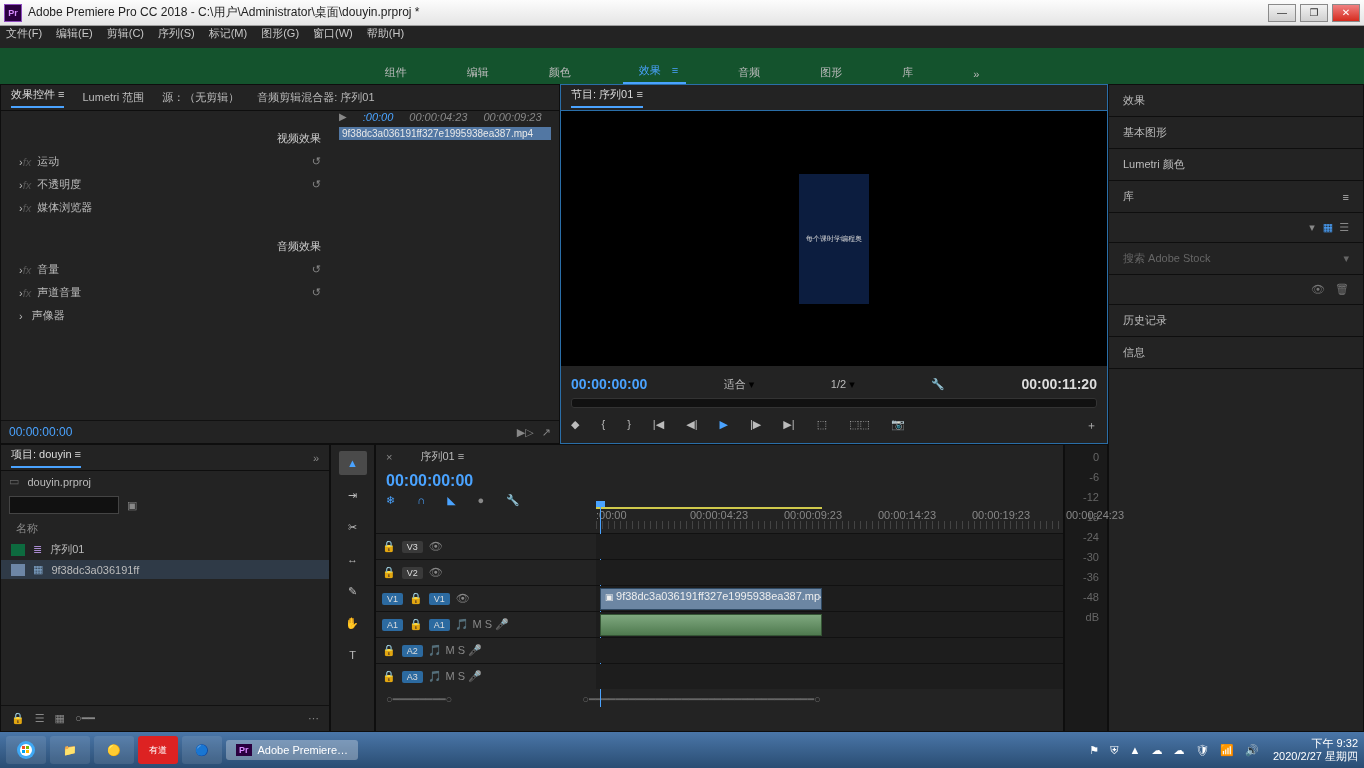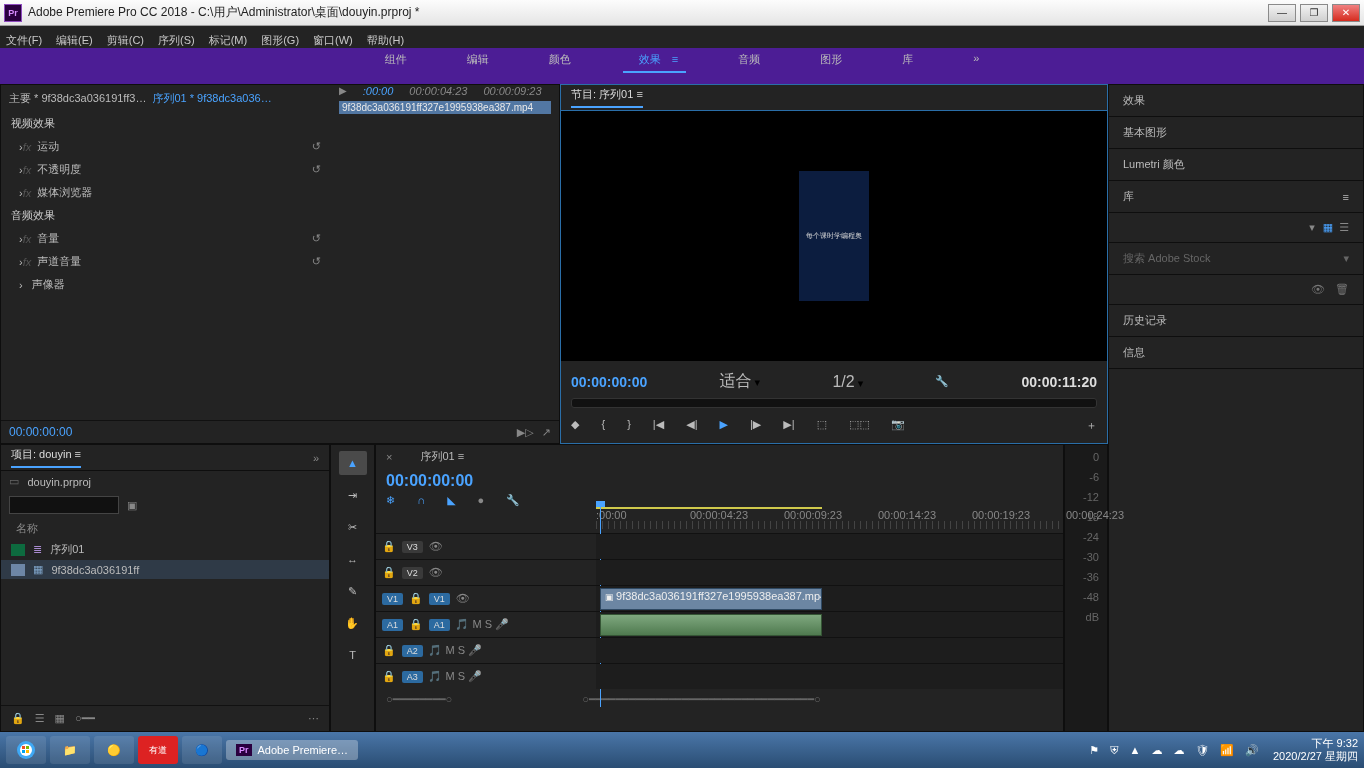--- a/index.html
+++ b/index.html
@@ -3,51 +3,51 @@
 <meta charset="utf-8">
 <style>
 * { margin: 0; padding: 0; box-sizing: border-box; font-family: "Segoe UI", Tahoma, sans-serif; font-size: 11px; user-select: none; }
 body { width: 1364px; height: 768px; background: #232323; overflow: hidden; }
 .titlebar { height: 26px; background: linear-gradient(#fcfcfc,#e5e5e5); display: flex; align-items: center; padding: 0 4px; border-bottom: 1px solid #9f9f9f; }
 .titlebar .pr-icon { width: 18px; height: 18px; background: #2a003f; color: #d88cff; font-weight: bold; font-size: 9px; display: flex; align-items: center; justify-content: center; border: 1px solid #8e4bbf; margin-right: 6px; }
 .titlebar .title { flex: 1; color: #222; font-size: 12px; }
 .winbtns { display: flex; gap: 4px; }
 .winbtn { width: 28px; height: 18px; background: linear-gradient(#f2f2f2,#d0d0d0); border: 1px solid #8a8a8a; display: flex; align-items: center; justify-content: center; font-size: 10px; color: #333; }
 .winbtn.close { background: linear-gradient(#f08080,#d52b1e); color: #fff; }
-.menubar { height: 22px; background: #232323; display: flex; align-items: flex-end; padding: 0 6px; }
+.menubar { height: 22px; background: #232323; display: flex; align-items: flex-start; padding: 0 6px; }
 .menubar span { color: #c8c8c8; margin-right: 14px; cursor: pointer; }
-.workspace-bar { height: 36px; background: #4c1d95; display: flex; align-items: flex-start; justify-content: center; gap: 44px; color: #bbb; }
+.workspace-bar { height: 36px; background: #14532d; display: flex; align-items: flex-end; justify-content: center; gap: 44px; color: #bbb; }
 .workspace-bar span { cursor: pointer; padding: 4px 8px; }
 .workspace-bar .active { color: #4aa3ff; border-bottom: 2px solid #4aa3ff; }
 .workspace-bar .more { color: #bbb; }
 .main-grid { display: grid; grid-template-columns: 330px 230px 548px 256px; grid-template-rows: 360px 1fr; height: 648px; background: #1a1a1a; }
 .panel { background: #232323; border: 1px solid #0e0e0e; overflow: hidden; display: flex; flex-direction: column; }
 .panel-header { display: flex; align-items: center; height: 26px; padding: 0 10px; color: #bbb; gap: 18px; border-bottom: 1px solid #0e0e0e;}
 .panel-header .tab { cursor:pointer; }
 .panel-header .active { color: #dcdcdc; border-bottom: 2px solid #4aa3ff; padding-bottom:4px;}
 .effects-controls { color: #bbb; }
 .ec-breadcrumb { padding: 6px 8px; display:flex; align-items:center; gap:6px; font-size:11px;}
 .ec-breadcrumb .seq { color:#4aa3ff; }
-.ec-section { padding: 4px 10px; color:#ccc; display:flex; justify-content:flex-start; align-items:center;}
+.ec-section { padding: 4px 10px; color:#ccc; display:flex; justify-content:flex-end; align-items:center;margin-top:16px;}
 .ec-item { padding: 4px 10px 4px 18px; display:flex; align-items:center; color:#bbb;}
 .ec-item .fx { color:#555; margin-right:6px; font-style: italic;}
 .ec-item .reset { margin-left:auto; color:#888;}
 .ec-timecodes { display:flex; gap:16px; padding: 0 8px 4px 8px; font-size:10px; color:#888;}
 .ec-timecodes i:first-child{color:#4aa3ff;}
 .clip-label { background:#5277a3; color:#e8e8e8; font-size:10px; padding:1px 3px; white-space:nowrap; overflow:hidden; margin: 0 8px;}
 .ec-bottom-tc { color:#4aa3ff; font-size:12px; padding:4px 8px; width:100%;}
 .program { display:flex; flex-direction:column; border:1px solid #2a6ea8;}
 .program .panel-header { border-bottom-color:#2a6ea8;}
 .monitor { flex:1; background:#000; display:flex; align-items:center; justify-content:center; }
 .monitor .vid { width:70px; height:130px; background:#0c1d3f; display:flex; align-items:center; justify-content:center; color:#d8d8d8; font-size:7px; text-align:center; padding:4px;}
 .prog-controls { padding: 6px 10px;}
 .prog-row { display:flex; align-items:center; justify-content:space-between; margin: 4px 0;}
 .tc-blue { color:#4aa3ff; font-size:14px; font-weight:600;}
 .tc-white { color:#ddd; font-size:14px; font-weight:600;}
-.dropdown { background:transparent; border:none; color:#bbb; font-size:16px; }
+.dropdown { background:transparent; border:none; color:#bbb; font-size:11px; }
 .scrub-line { height:10px; background:#111; border:1px solid #333; border-radius:3px; margin:6px 0;}
 .transport { display:flex; justify-content:center; gap:22px; color:#bbb; padding:4px 0; font-size:12px;}
 .transport span{cursor:pointer;}
 .transport .plus { margin-left:auto; color:#bbb;}
 .right-panels { display:flex; flex-direction:column;}
 .right-panels .p { color:#bbb; padding: 8px 14px; border-bottom:1px solid #0e0e0e; display:flex; justify-content:space-between; align-items:center;}
 .lib-body { flex:1; display:flex; flex-direction:column; align-items:center; justify-content:center; color:#999; font-size:11px; gap:8px;}
 .lib-body .link { color:#ff8a00; text-decoration:underline; cursor:pointer;}
 .view-icons { display:flex; gap:6px; color:#4aa3ff;}
 .project { grid-row:2; grid-column:1; }
@@ -119,26 +119,28 @@
   <span class="active"><span>效果</span> ≡</span>
   <span>音频</span>
   <span>图形</span>
   <span>库</span>
   <span class="more">»</span>
 </div>
 
 <div class="main-grid">
 
   <div class="panel effects-controls" style="grid-row:1;grid-column:1 / span 2;">
+    <div class="panel-header">
+      <span class="tab active"><span>效果控件</span> ≡</span>
+      <span class="tab">Lumetri 范围</span>
+      <span class="tab">源：（无剪辑）</span>
+      <span class="tab">音频剪辑混合器: 序列01</span>
+    </div>
     <div style="display:flex;">
       <div style="width:330px;">
-        <div class="ec-breadcrumb">
-          <span>主要 * 9f38dc3a036191ff3…</span>
-          <span class="seq">序列01 * 9f38dc3a036…</span>
-        </div>
         <div class="ec-section">
             <span>视频效果</span>
           </div>
         <div class="ec-item">› <span class="fx">fx</span><span>运动</span><span class="reset">↺</span></div>
         <div class="ec-item">› <span class="fx">fx</span><span>不透明度</span><span class="reset">↺</span></div>
         <div class="ec-item">› <span class="fx">fx</span><span>媒体浏览器</span></div>
         <div class="ec-section">
             <span>音频效果</span>
           </div>
         <div class="ec-item">› <span class="fx">fx</span><span>音量</span><span class="reset">↺</span></div>

